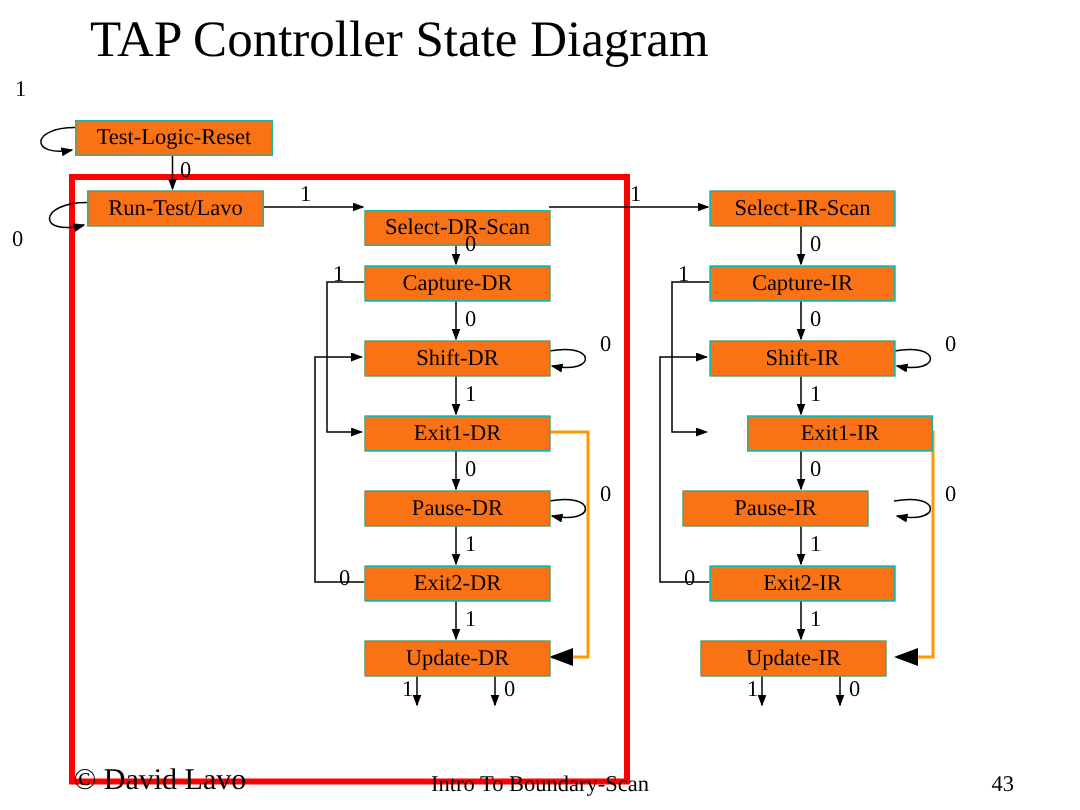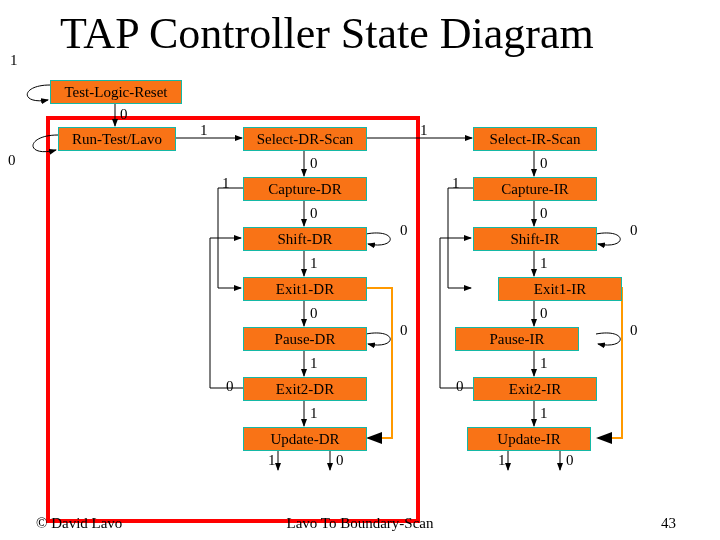--- a/index.html
+++ b/index.html
@@ -1,20 +1,20 @@
 <!DOCTYPE html>
 <html><head>
 <meta charset="utf-8">
 <style>
   body{margin:0;font-family:"Times New Roman",serif;background:#fff;width:720px;height:540px;position:relative;overflow:hidden}
   svg{position:absolute;top:0;left:0}
-  #title{position:absolute;top:8px;left:60px;font-size:44px}
+  #title{position:absolute;top:8px;left:60px;font-size:34px}
   .state{position:absolute;border:1px solid #14b8a6;background:#f97316;font-size:15px;text-align:center;display:flex;align-items:center;justify-content:center}
   .edge-lbl{position:absolute;font-size:15px}
-  #footer-l{position:absolute;bottom:8px;left:36px;font-size:15px}
+  #footer-l{position:absolute;bottom:8px;left:49px;font-size:20px}
   #footer-c{position:absolute;bottom:8px;left:50%;transform:translateX(-50%);font-size:15px}
   #footer-r{position:absolute;bottom:8px;right:44px;font-size:15px}
 </style>
 </head>
 <body>
 
 <div id="title">TAP Controller State Diagram</div>
 
 <svg width="720" height="540">
   <defs>
@@ -71,21 +71,21 @@
   <path d="M534,350 L534,376" fill="none" stroke="#000" marker-end="url(#ah)"></path>
   <path d="M473,388 L440,388 L440,238 L471,238" fill="none" stroke="#000" marker-end="url(#ah)"></path>
   <path d="M534,400 L534,426" fill="none" stroke="#000" marker-end="url(#ah)"></path>
   <path d="M596,288 L622,288 L622,438 L598,438" fill="none" stroke="#ff9900" stroke-width="2" marker-end="url(#ah)"></path>
   <path d="M508,450 L508,470" fill="none" stroke="#000" marker-end="url(#ah)"></path>
   <path d="M560,450 L560,470" fill="none" stroke="#000" marker-end="url(#ah)"></path>
 </svg>
 
 <div class="state" style="left:50px;top:80px;width:130px;height:22px">Test-Logic-Reset</div>
 <div class="state" style="left:58px;top:127px;width:116px;height:22px">Run-Test/Lavo</div>
-<div class="state" style="left:243px;top:127px;width:122px;height:22px">Select-DR-Scan</div>
+<div class="state" style="left:243px;top:140px;width:122px;height:22px">Select-DR-Scan</div>
 <div class="state" style="left:473px;top:127px;width:122px;height:22px">Select-IR-Scan</div>
 <div class="state" style="left:243px;top:177px;width:122px;height:22px">Capture-DR</div>
 <div class="state" style="left:473px;top:177px;width:122px;height:22px">Capture-IR</div>
 <div class="state" style="left:243px;top:227px;width:122px;height:22px">Shift-DR</div>
 <div class="state" style="left:473px;top:227px;width:122px;height:22px">Shift-IR</div>
 <div class="state" style="left:243px;top:277px;width:122px;height:22px">Exit1-DR</div>
 <div class="state" style="left:498px;top:277px;width:122px;height:22px">Exit1-IR</div>
 <div class="state" style="left:243px;top:327px;width:122px;height:22px">Pause-DR</div>
 <div class="state" style="left:455px;top:327px;width:122px;height:22px">Pause-IR</div>
 <div class="state" style="left:243px;top:377px;width:122px;height:22px">Exit2-DR</div>
@@ -117,14 +117,14 @@
 <div class="edge-lbl" style="left:540px;top:255px">1</div>
 <div class="edge-lbl" style="left:540px;top:305px">0</div>
 <div class="edge-lbl" style="left:630px;top:322px">0</div>
 <div class="edge-lbl" style="left:540px;top:355px">1</div>
 <div class="edge-lbl" style="left:456px;top:378px">0</div>
 <div class="edge-lbl" style="left:540px;top:405px">1</div>
 <div class="edge-lbl" style="left:498px;top:452px">1</div>
 <div class="edge-lbl" style="left:566px;top:452px">0</div>
 
 <div id="footer-l">© David Lavo</div>
-<div id="footer-c">Lavo To Boundary-Scan</div>
+<div id="footer-c">Intro To Boundary-Scan</div>
 <div id="footer-r">43</div>
 
 </body></html>

